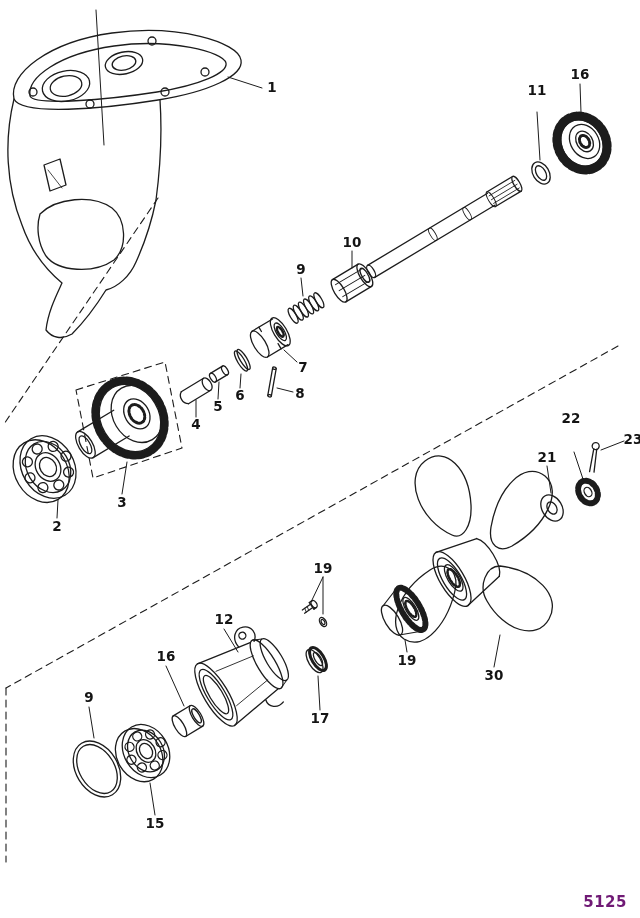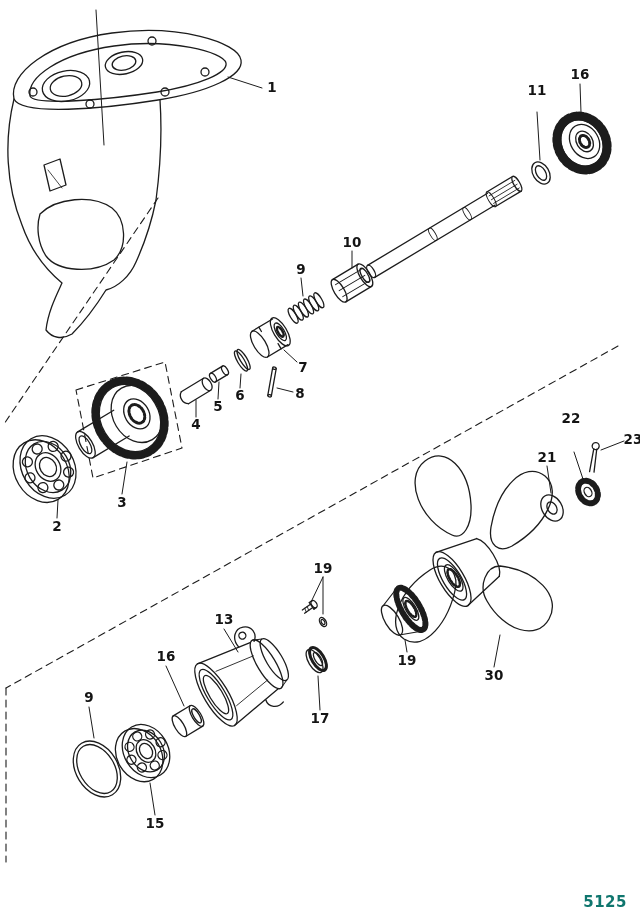--- a/index.html
+++ b/index.html
@@ -8,21 +8,21 @@
     overflow:hidden;font-family:"DejaVu Sans", sans-serif;
   }
   .stage svg{position:absolute;left:0;top:0;}
   .callout{
     position:absolute;transform:translate(-50%,-50%);
     font-weight:bold;font-size:13.5px;color:#141414;line-height:1;
     user-select:none;
   }
   .fig-num{
     position:absolute;right:13px;bottom:7px;
-    font-weight:bold;font-size:15px;color:#0f766e;letter-spacing:0.5px;
+    font-weight:bold;font-size:15px;color:#701a75;letter-spacing:0.5px;
   }
 </style>
 </head>
 <body>
 
 <div class="stage" style="background: rgb(255, 255, 255);">
 
   <svg width="640" height="918" viewBox="0 0 640 918" stroke="#1c1c1c" fill="none" stroke-width="1.3" stroke-linecap="round" stroke-linejoin="round">
 
     <g>
@@ -309,21 +309,21 @@
   <div class="callout" style="left:122px;top:503px">3</div>
   <div class="callout" style="left:196px;top:425px">4</div>
   <div class="callout" style="left:218px;top:407px">5</div>
   <div class="callout" style="left:240px;top:396px">6</div>
   <div class="callout" style="left:303px;top:368px">7</div>
   <div class="callout" style="left:300px;top:394px">8</div>
   <div class="callout" style="left:301px;top:270px">9</div>
   <div class="callout" style="left:352px;top:243px">10</div>
   <div class="callout" style="left:537px;top:91px">11</div>
   <div class="callout" style="left:580px;top:75px">16</div>
-  <div class="callout" style="left:224px;top:620px">13</div>
+  <div class="callout" style="left:224px;top:620px">12</div>
   <div class="callout" style="left:89px;top:698px">9</div>
   <div class="callout" style="left:155px;top:824px">15</div>
   <div class="callout" style="left:166px;top:657px">16</div>
   <div class="callout" style="left:320px;top:719px">17</div>
   <div class="callout" style="left:323px;top:569px">19</div>
   <div class="callout" style="left:407px;top:661px">19</div>
   <div class="callout" style="left:494px;top:676px">30</div>
   <div class="callout" style="left:547px;top:458px">21</div>
   <div class="callout" style="left:571px;top:419px">22</div>
   <div class="callout" style="left:633px;top:440px">23</div>

